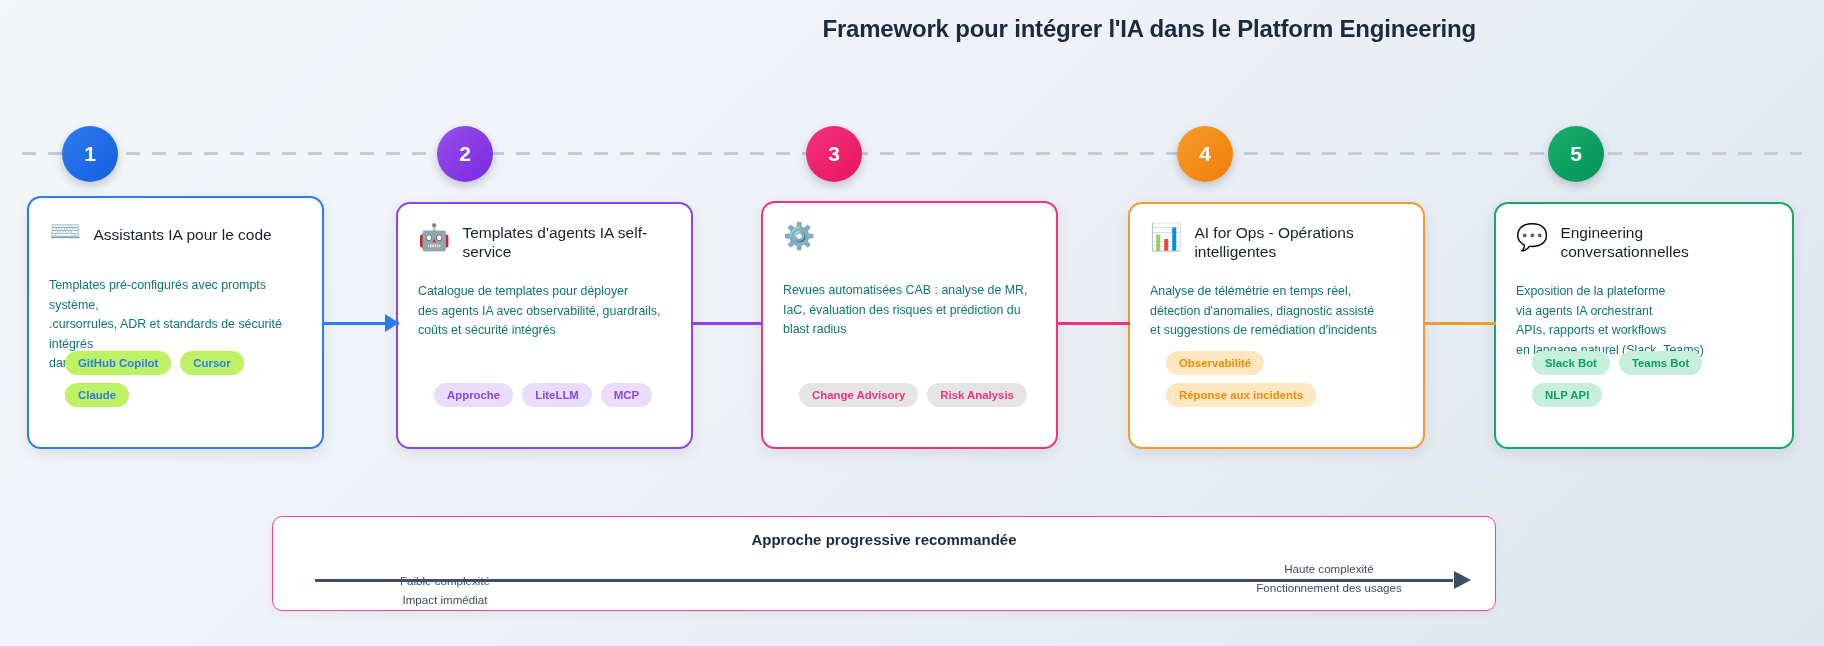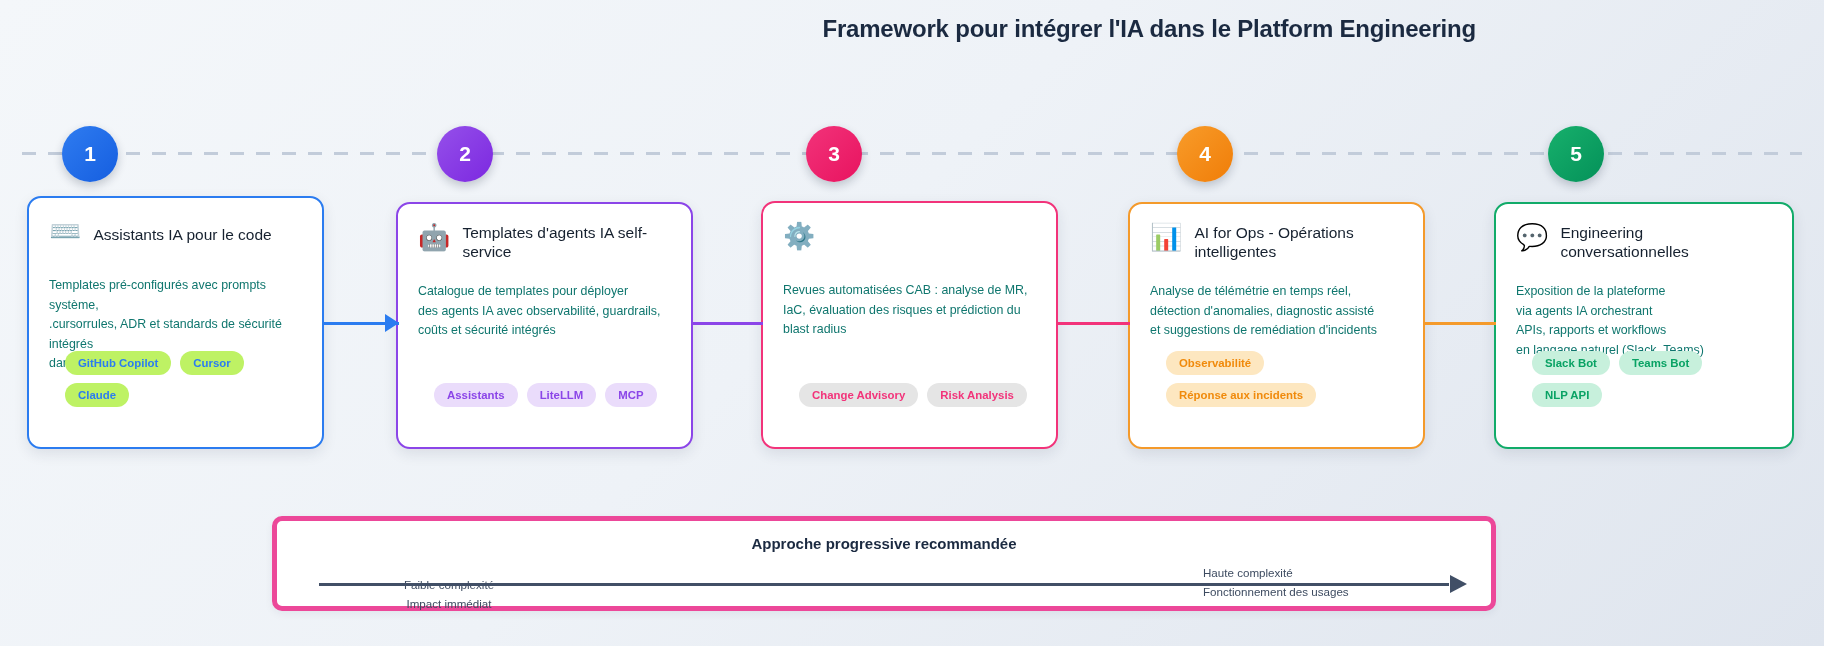--- a/index.html
+++ b/index.html
@@ -132,21 +132,21 @@
     border-bottom: 9px solid transparent;
     border-left: 14px solid #2b7cf0;
   }
 
   
   #approach-panel {
     position: absolute;
     left: 272px; top: 516px;
     width: 1224px; height: 95px;
     background: #ffffff;
-    border: 5px solid #ec4899;
+    border: 1px solid #ec4899;
     border-radius: 10px;
     box-shadow: 0 3px 9px rgba(25,40,70,0.06);
   }
   #approach-title {
     text-align: center;
     font-size: 15px;
     font-weight: bold;
     color: #1b2a41;
     padding-top: 14px;
   }
@@ -166,21 +166,21 @@
     border-left: 17px solid #414f66;
   }
   .axis-label {
     position: absolute;
     font-size: 11.6px;
     color: #3d4b60;
     line-height: 1.32;
     width: 260px;
   }
   .axis-left  { left: 42px;  top: 56px; text-align: center; }
-  .axis-right { right: 28px; top: 44px; text-align: left; }
+  .axis-right { right: 36px; top: 44px; text-align: center; }
   .axis-sub { display: block; margin-top: 4px; }
 </style>
 </head>
 <body>
 
 <div id="page-title">Framework pour intégrer l'IA dans le Platform Engineering</div>
 
 <div id="timeline-rail"></div>
 
 <div class="step-circle sc1">
@@ -216,21 +216,21 @@
 
 <div class="card card2">
   <div class="card-head">
     <span class="card-emoji">🤖</span>
     <div class="card-title">Templates d'agents IA self-service</div>
   </div>
   <div class="card-desc">Catalogue de templates pour déployer
 des agents IA avec observabilité, guardrails,
 coûts et sécurité intégrés</div>
   <div class="card-tags">
-    <span class="tag t-purple">Assistants</span>
+    <span class="tag t-purple">Approche</span>
     <span class="tag t-purple">LiteLLM</span>
     <span class="tag t-purple">MCP</span>
   </div>
 </div>
 
 <div class="card card3">
   <div class="card-head">
     <span class="card-emoji">⚙️</span>
   </div>
   <div class="card-desc">Revues automatisées CAB : analyse de MR,

